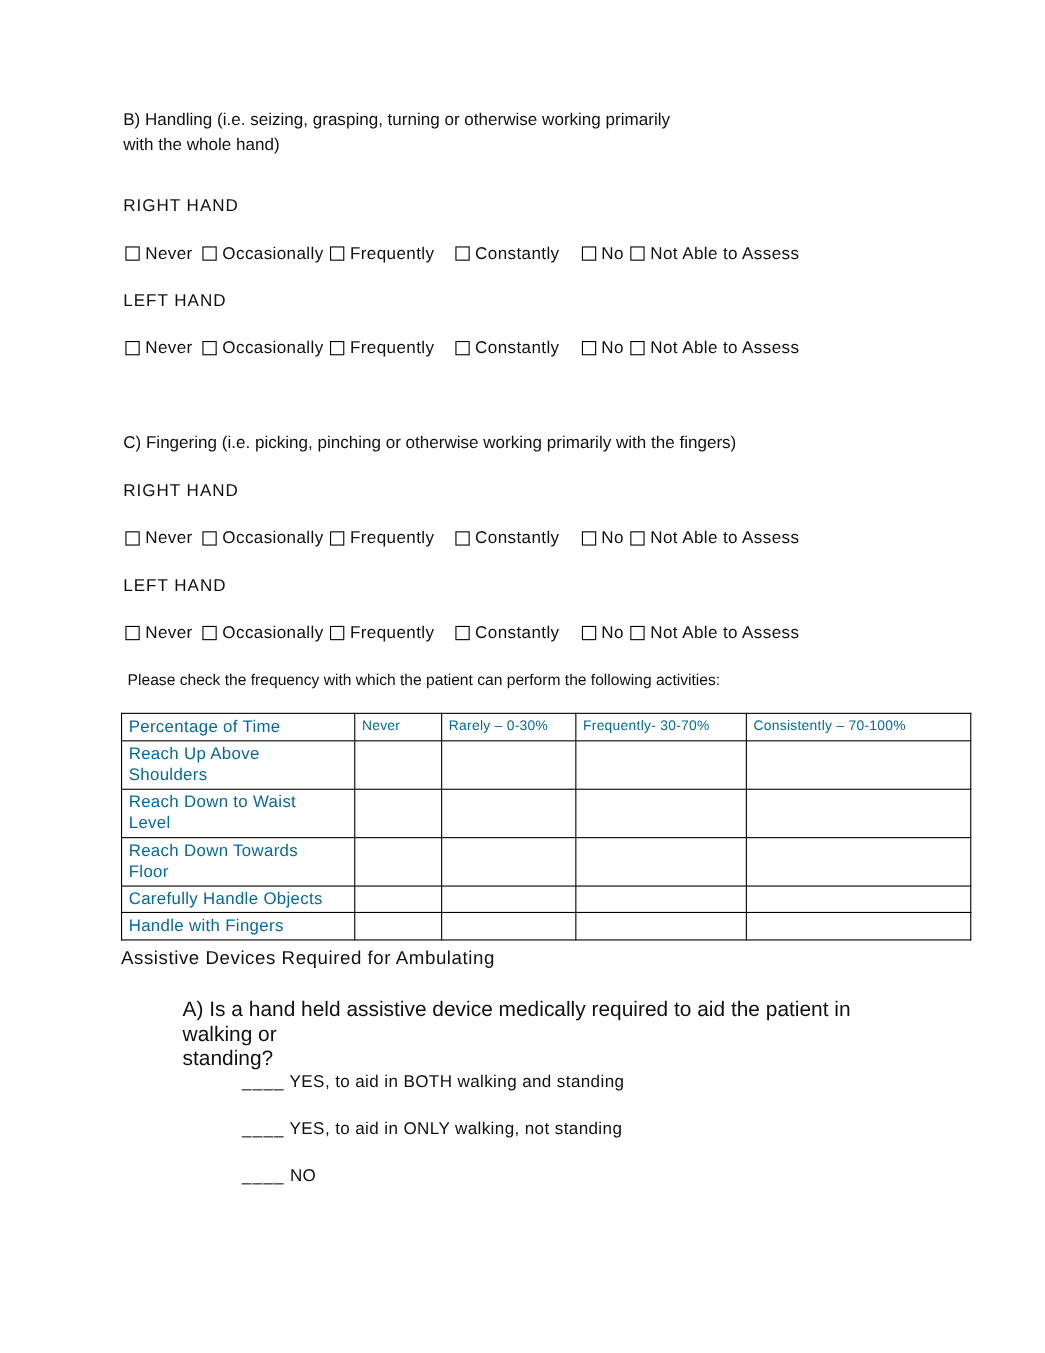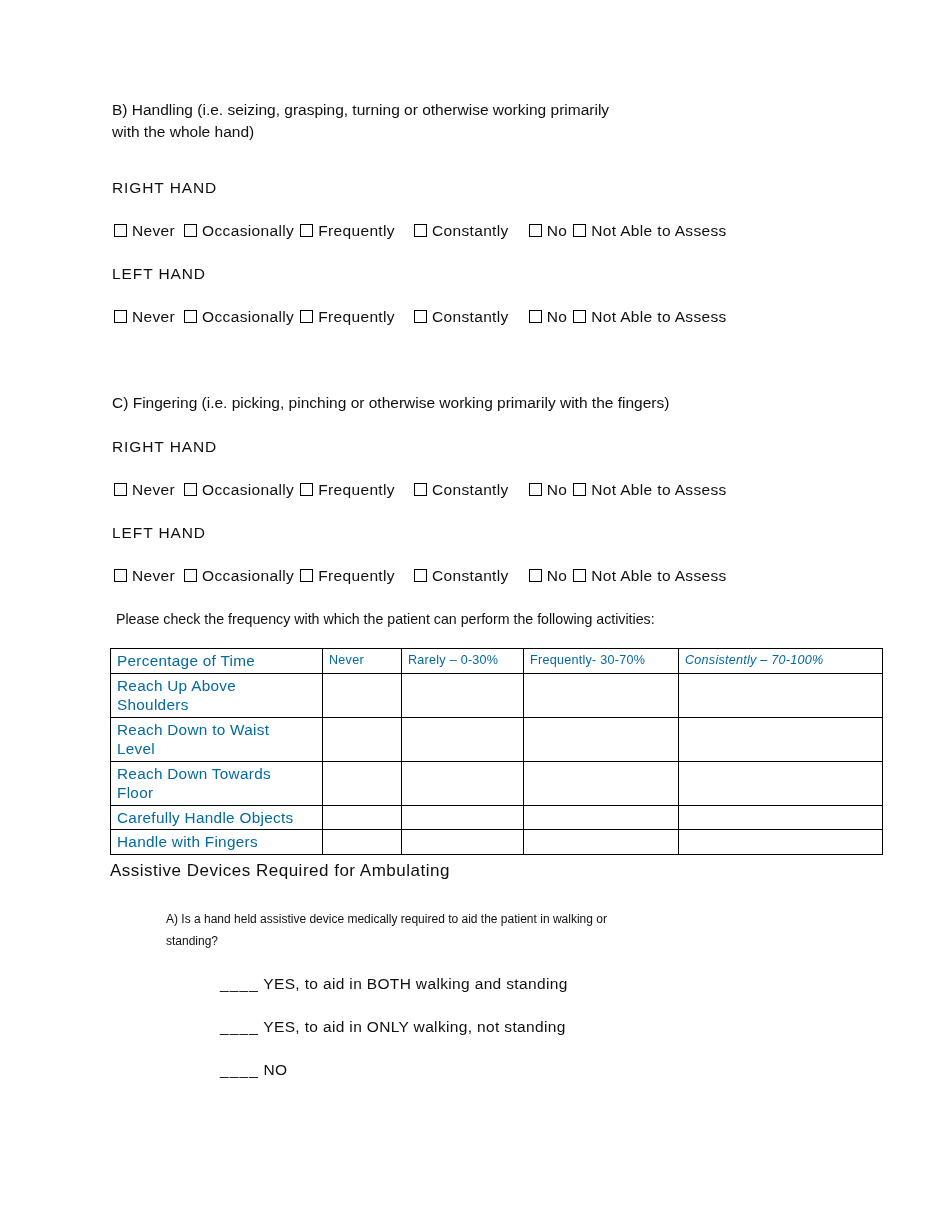--- a/index.html
+++ b/index.html
@@ -46,21 +46,21 @@
     color: #101010;
   }
   .small-note {
     position: absolute;
     font-size: 14.2px;
     line-height: 19px;
     color: #101010;
   }
   .indent-q {
     position: absolute;
-    font-size: 12px;
+    font-size: 19px;
     line-height: 22px;
     color: #101010;
   }
   .opt-line {
     position: absolute;
     font-size: 15.5px;
     line-height: 21px;
     letter-spacing: 0.35px;
     color: #101010;
   }
@@ -115,21 +115,21 @@
     padding: 2px 0 2px 6px;
     vertical-align: top;
     text-align: left;
     font-weight: normal;
     color: #0369a1;
   }
   .c-label { width: 205px; font-size: 15.3px; line-height: 19.5px; letter-spacing: 0.3px; }
   .c-never { width: 72px; }
   .c-rarely { width: 115px; }
   .c-freq { width: 148px; }
-  .c-cons { width: 197px; font-style: italic; }
+  .c-cons { width: 197px; }
   table.freq thead td { font-size: 15.3px; letter-spacing: 0.3px; }
   table.freq thead td.hd-small { font-size: 12.6px; letter-spacing: 0.25px; padding-top: 4px; }
   .row-tall { height: 37px; }
   .row-short { height: 21px; }
 </style>
 </head>
 <body>
 
 <div class="page">
 

